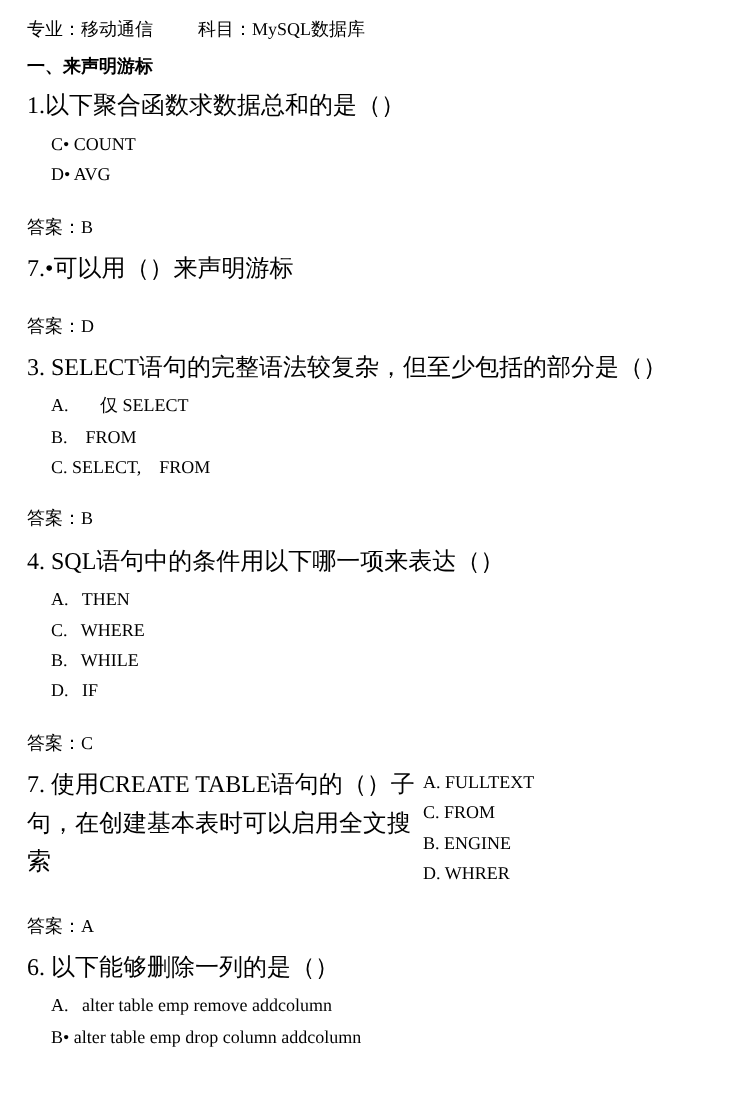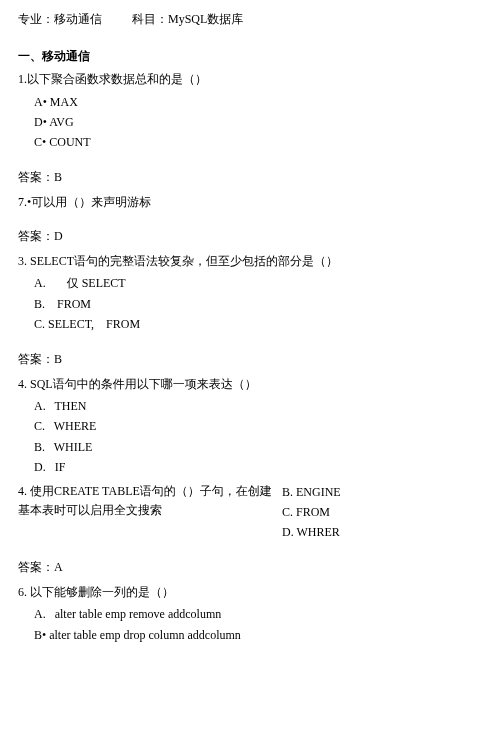--- a/index.html
+++ b/index.html
@@ -13,33 +13,33 @@
       background: #fff;
       color: #000;
       width: 500px;
       min-height: 739px;
       padding: 10px 18px;
       line-height: 1.6;
     }
     .header-line {
       display: flex;
       gap: 30px;
-      margin-bottom: 18px;
+      margin-bottom: 6px;
       font-size: 12px;
     }
     .section-title {
       font-size: 12px;
       font-weight: bold;
       margin-bottom: 4px;
     }
     .question {
       margin-bottom: 4px;
     }
     .question-title {
-      font-size: 12px;
+      font-size: 16px;
       margin-bottom: 2px;
     }
     .options {
       margin-left: 16px;
     }
     .option-row {
       font-size: 12px;
       line-height: 1.7;
     }
     .answer {
@@ -60,28 +60,27 @@
 </head>
 <body>
 
 <div>
   <div class="header-line">
     <span>专业：移动通信</span>
     <span>科目：MySQL数据库</span>
   </div>
 </div>
 
-<div class="section-title">一、移动通信</div>
+<div class="section-title">一、来声明游标</div>
 
 <div class="question">
   <div class="question-title">1.以下聚合函数求数据总和的是（）</div>
   <div class="options">
-    <div class="option-row">A• MAX</div>
+    <div class="option-row">C• COUNT</div>
     <div class="option-row">D• AVG</div>
-    <div class="option-row">C• COUNT</div>
   </div>
   <div class="answer">答案：B</div>
 </div>
 
 <div class="question">
   <div class="question-title">7.•可以用（）来声明游标</div>
   <div class="answer">答案：D</div>
 </div>
 
 <div class="question">
@@ -95,30 +94,32 @@
 </div>
 
 <div class="question">
   <div class="question-title">4.  SQL语句中的条件用以下哪一项来表达（）</div>
   <div class="options">
     <div class="option-row">A.&nbsp;&nbsp; THEN</div>
     <div class="option-row">C.&nbsp;&nbsp; WHERE</div>
     <div class="option-row">B.&nbsp;&nbsp; WHILE</div>
     <div class="option-row">D.&nbsp;&nbsp; IF</div>
   </div>
+  <div class="answer">答案：C</div>
 </div>
 
 <div class="question">
   <div class="two-col">
     <div class="col-left">
-      <div class="question-title">4.  使用CREATE TABLE语句的（）子句，在创建基本表时可以启用全文搜索</div>
+      <div class="question-title">7.  使用CREATE TABLE语句的（）子句，在创建基本表时可以启用全文搜索</div>
     </div>
     <div class="col-right">
+      <div class="option-row">A.  FULLTEXT</div>
+      <div class="option-row">C.  FROM</div>
       <div class="option-row">B.  ENGINE</div>
-      <div class="option-row">C.  FROM</div>
       <div class="option-row">D.  WHRER</div>
     </div>
   </div>
   <div class="answer">答案：A</div>
 </div>
 
 <div class="question">
   <div class="question-title">6.  以下能够删除一列的是（）</div>
   <div class="options">
     <div class="option-row">A.&nbsp;&nbsp; alter table emp remove addcolumn</div>

